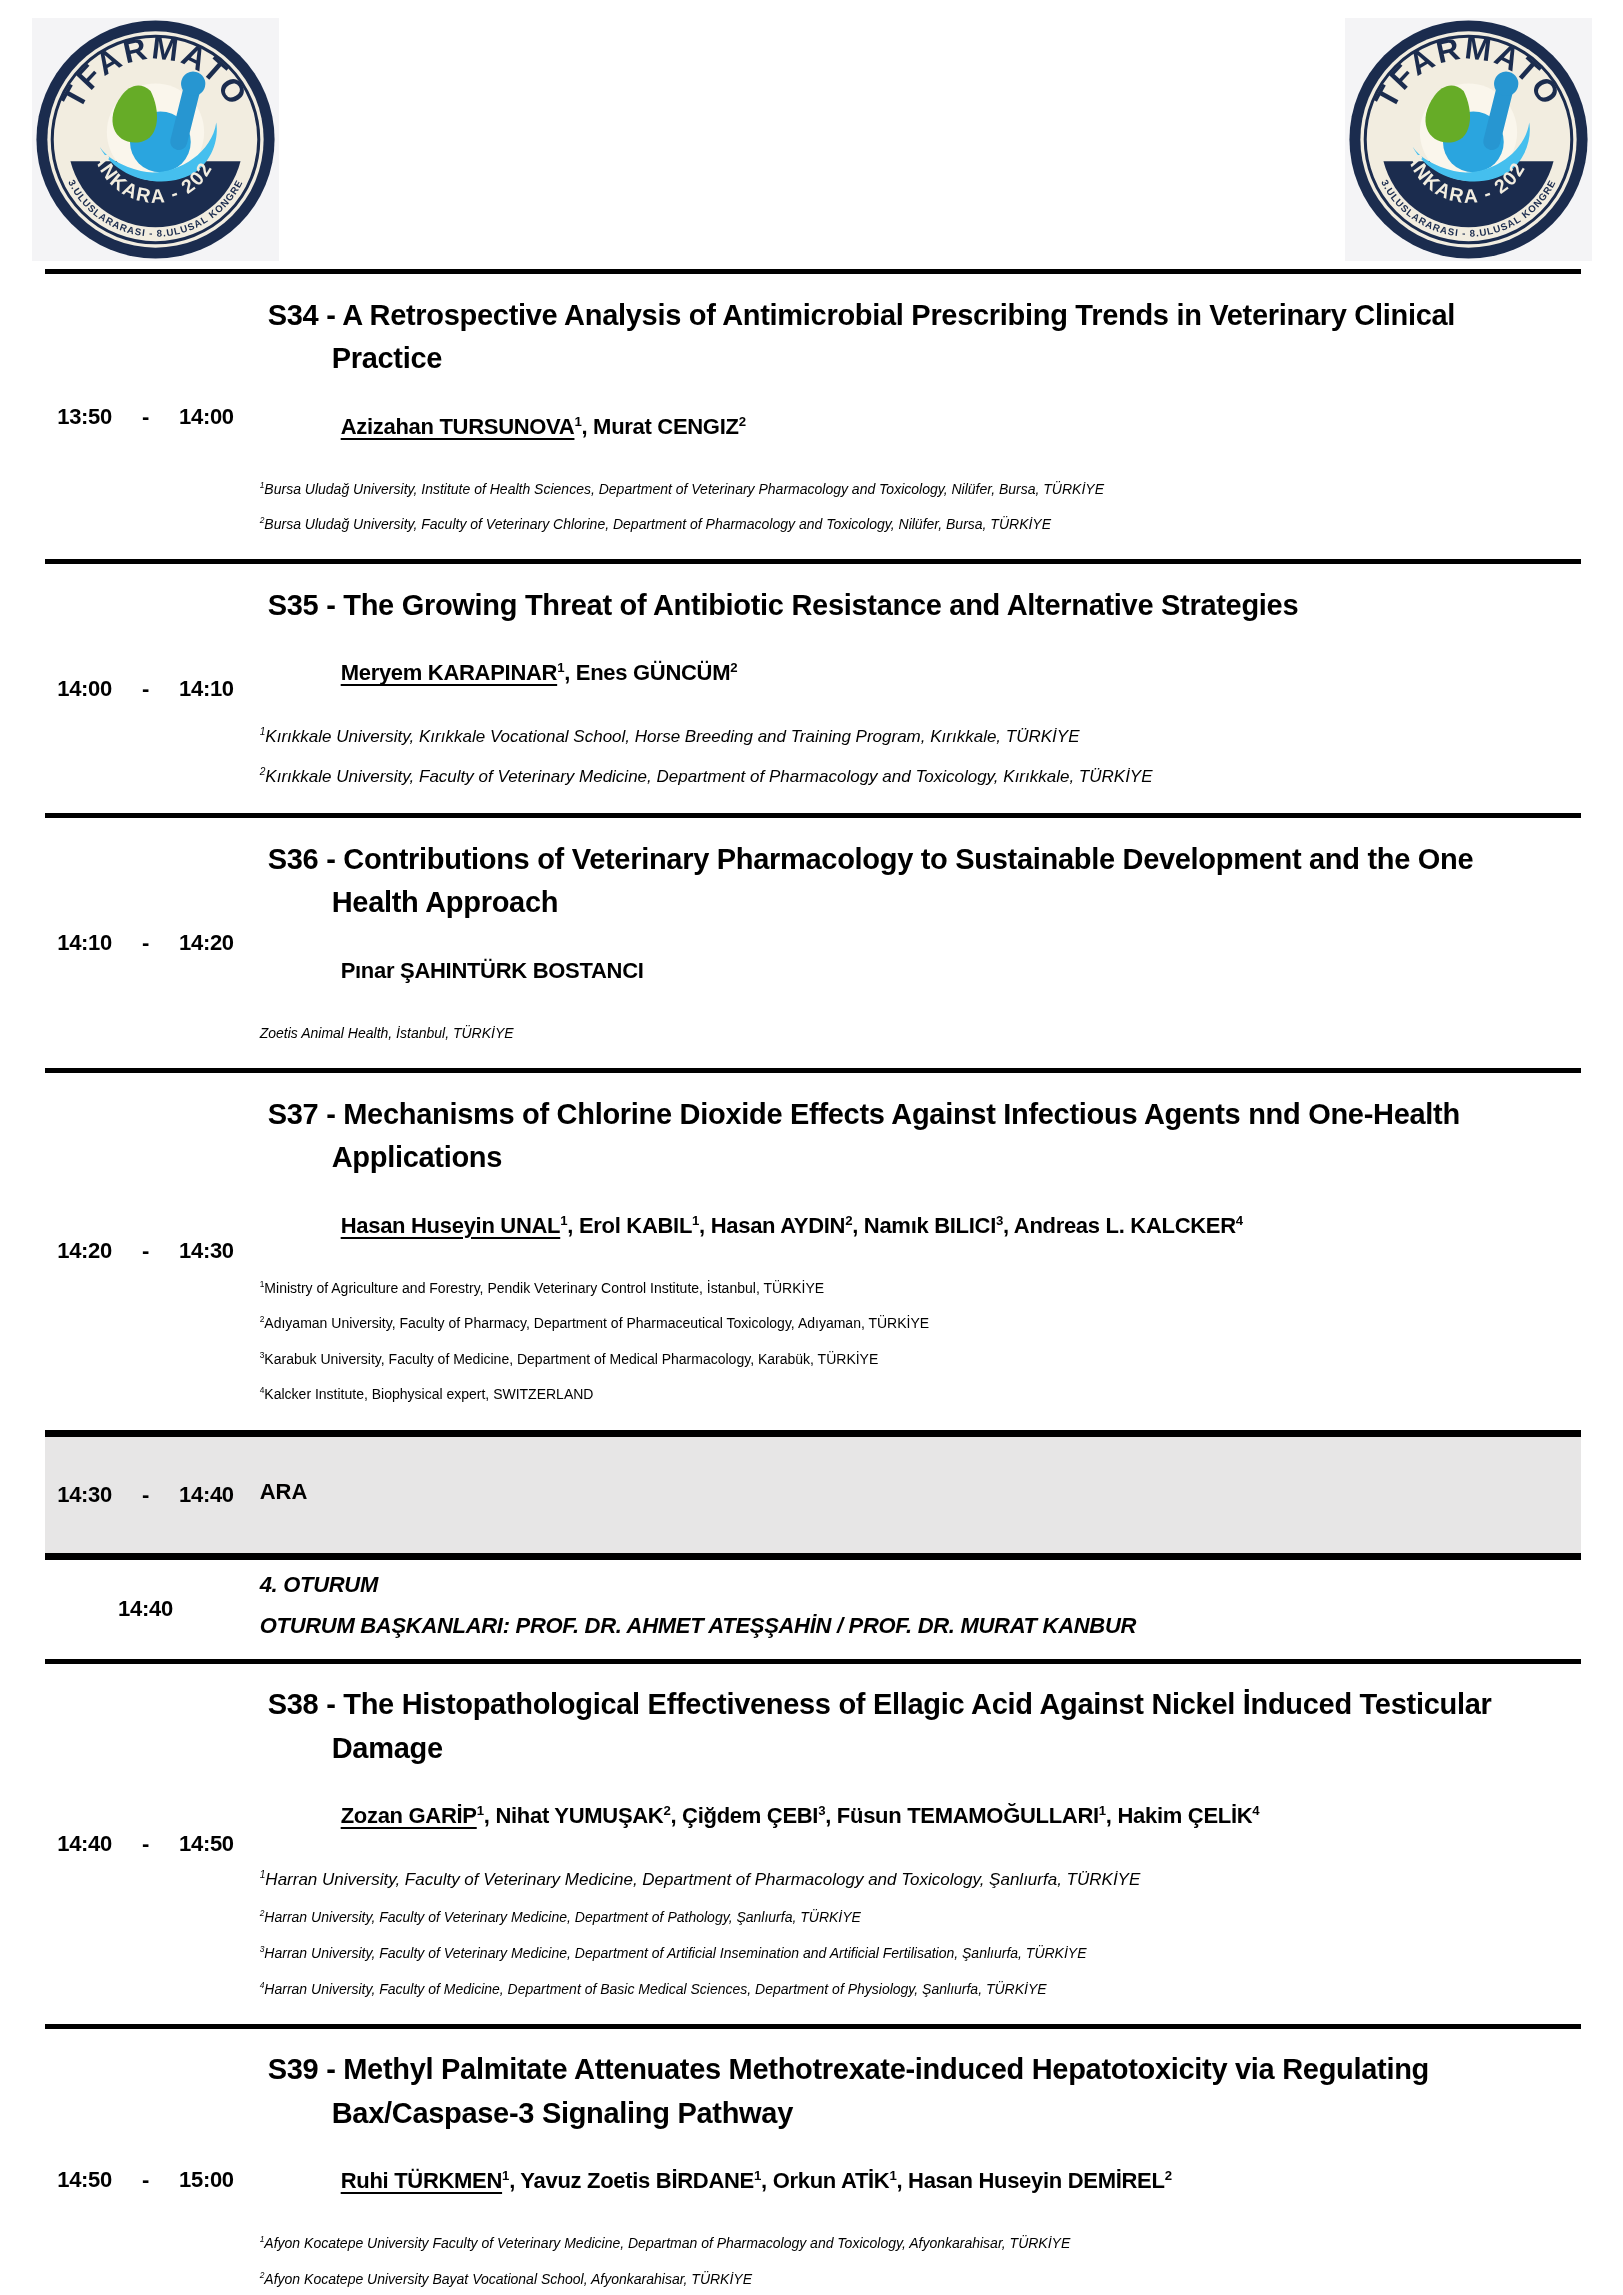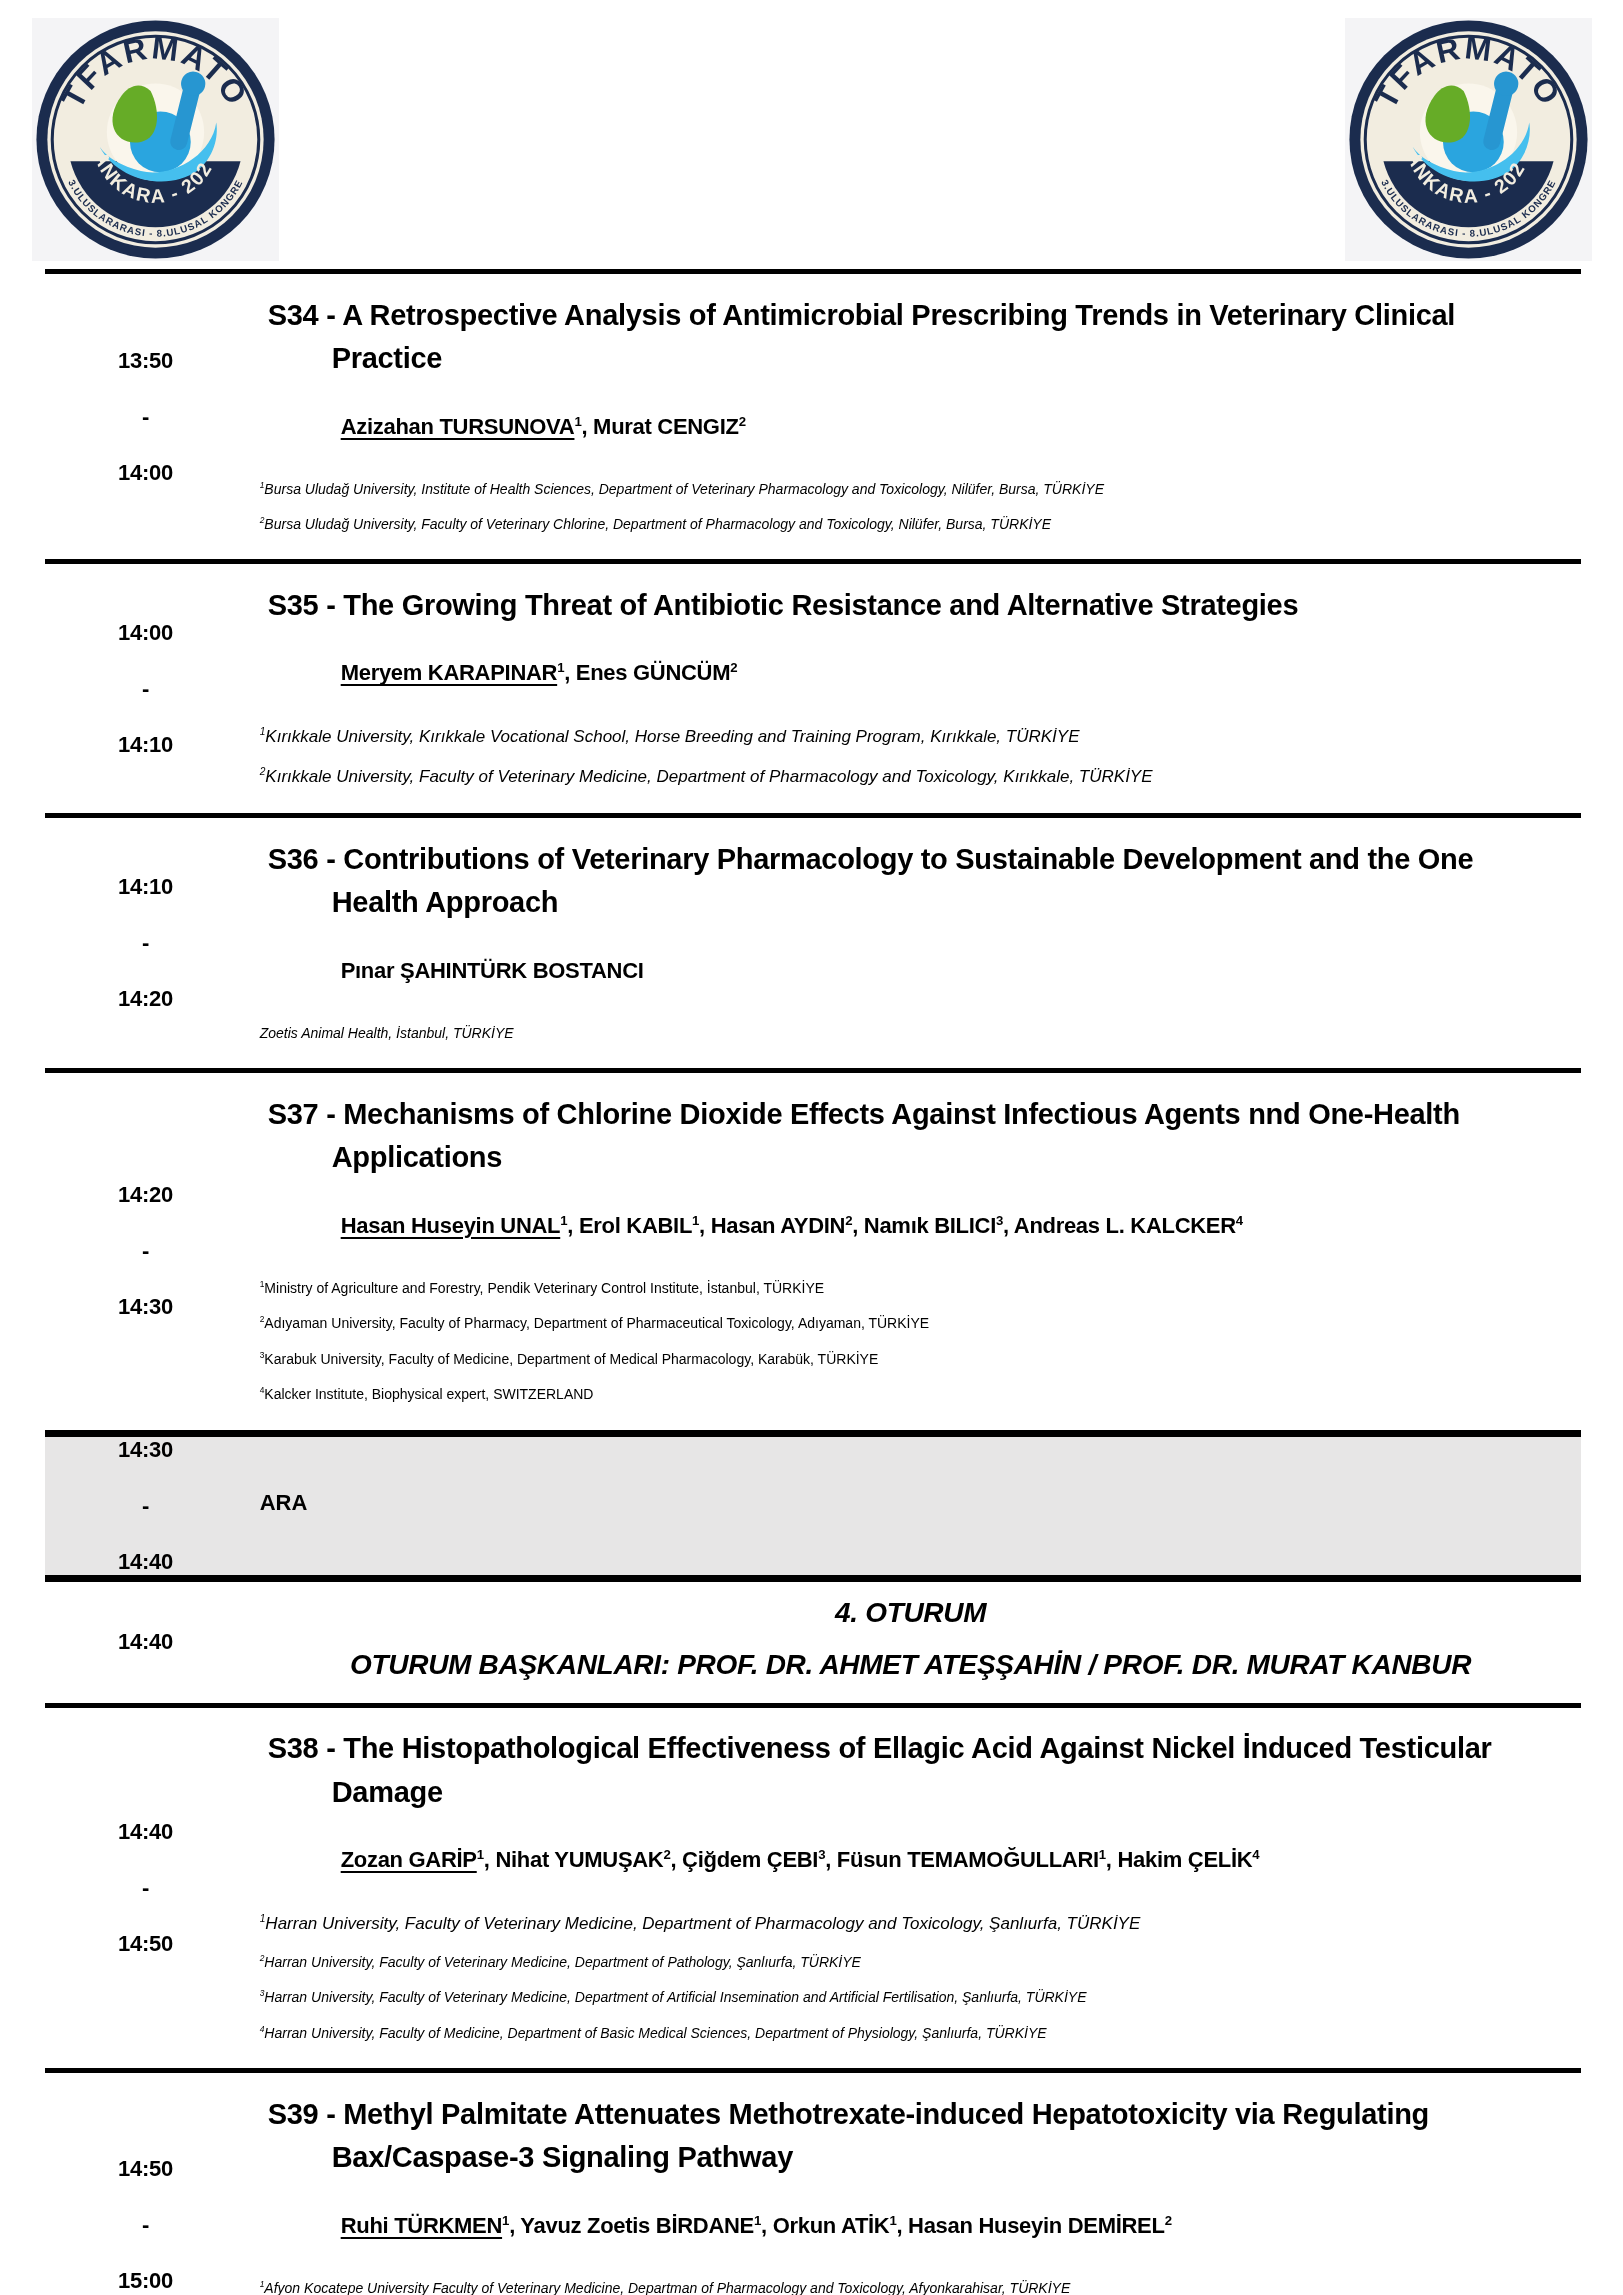--- a/index.html
+++ b/index.html
@@ -13,36 +13,36 @@
   .logo-box{position:absolute;top:18.3px;width:247px;height:243px;background:#f4f4f6;}
   .logo-box.left{left:31.5px;}
   .logo-box.right{left:1345px;}
   .logo-box svg{width:100%;height:100%;display:block;}
   
   .table{position:absolute;left:45px;top:269px;width:1536px;border-bottom:5.2px solid #000;}
   .row{display:flex;border-top:5.2px solid #000;background:#fff;}
   .row.thick{border-top-width:7.4px;}
   .row.gray{background:#e7e6e6;}
   .time{
-    flex:0 0 201px;display:flex;flex-direction:column;align-items:center;justify-content:center;
+    flex:0 0 201px;display:flex;flex-direction:row;align-items:center;justify-content:center;
     gap:30px;font-weight:bold;font-size:22px;text-align:center;letter-spacing:-0.3px;
   }
   .content{flex:1;padding:19.5px 19.5px 13.7px 13.7px;min-width:0;}
   .row.vcenter .content{display:flex;flex-direction:column;justify-content:center;padding-top:5.7px;padding-bottom:12px;}
   .title{font-weight:bold;font-size:29px;line-height:1.5;margin:0 0 33px 8px;
          padding-left:64px;text-indent:-64px;letter-spacing:-0.3px;}
   .authors{font-weight:bold;font-size:22px;margin:0 0 35px 0;padding-left:81px;letter-spacing:-0.3px;}
   .authors .u{text-decoration:underline;text-underline-offset:4px;text-decoration-thickness:2.3px;}
   .sup{font-size:60%;vertical-align:super;line-height:0;}
   .affils p{font-size:14px;font-style:italic;line-height:2.05;margin:0 0 6.9px 0;}
   .affils p.roman{font-style:normal;}
   .affils p.small{font-size:17px;line-height:1.9;}
   .affils p.justify{text-align:justify;}
   .break-label{font-weight:bold;font-size:22px;margin:0;}
-  .header-line{font-weight:bold;font-style:italic;font-size:28px;line-height:1.85;margin:0;letter-spacing:-0.3px;text-align:center;}
+  .header-line{font-weight:bold;font-style:italic;font-size:22px;line-height:1.85;margin:0;letter-spacing:-0.3px;}
   
   .r0{min-height:284px}.r1{min-height:204px}.r2{min-height:172px}.r3{min-height:291px}
   .r4{min-height:116px}.r5{min-height:90px}.r6{min-height:343px}.r7{min-height:303px}
 </style>
 </head>
 <body>
 
 <div class="header">
 
   <div class="logo-box left">

